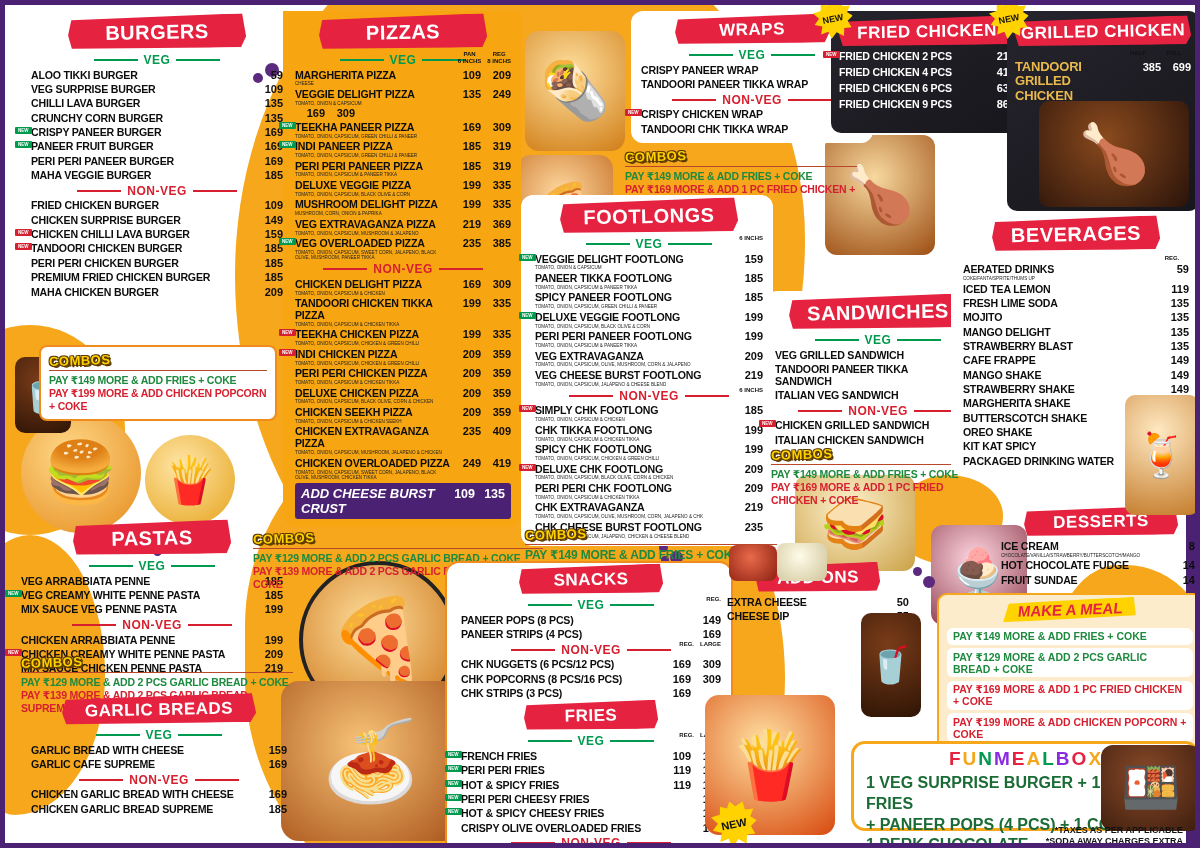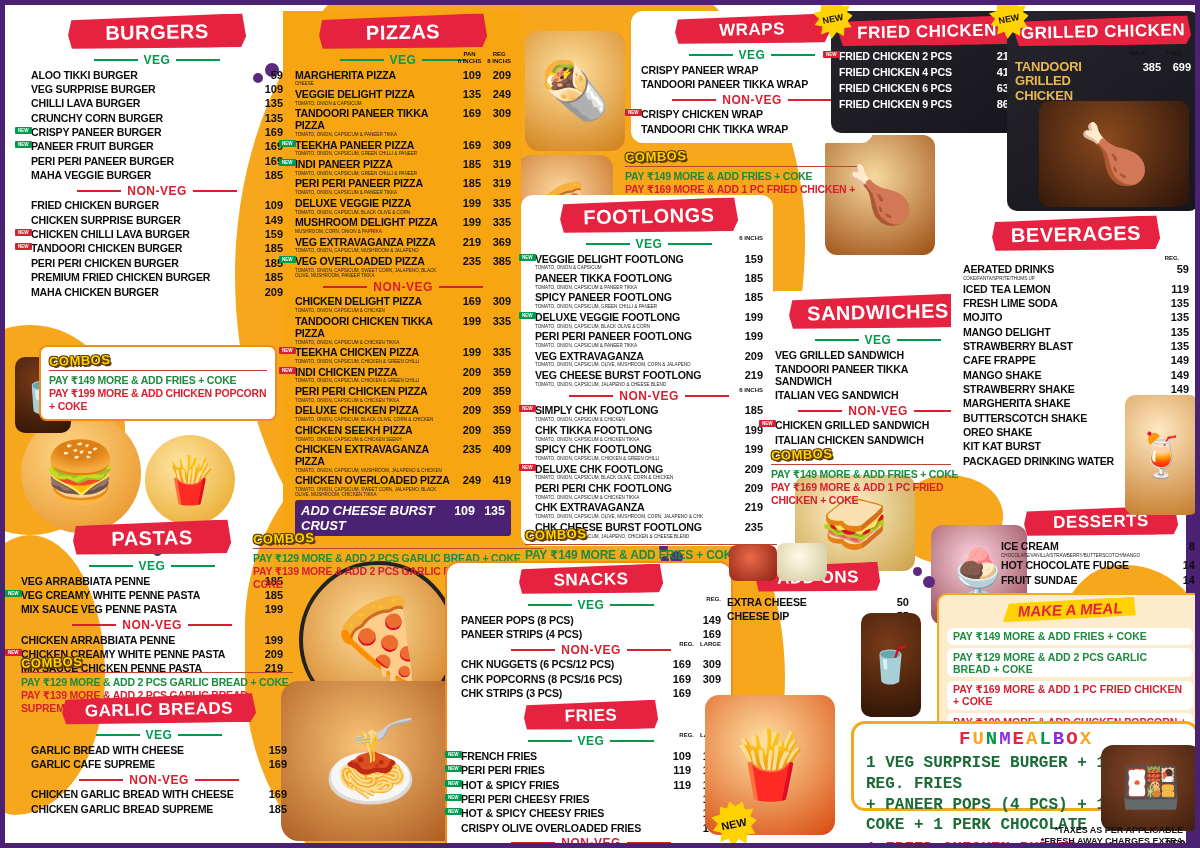--- a/index.html
+++ b/index.html
@@ -276,21 +276,20 @@
           <span class="nm">MARGHERITA PIZZA<span class="dsc">CHEESE</span></span>
           <span class="pr">109</span>
           <span class="pr">209</span>
         </div>
         <div class="row">
           <span class="nm">VEGGIE DELIGHT PIZZA<span class="dsc">TOMATO, ONION &amp; CAPSICUM</span></span>
           <span class="pr">135</span>
           <span class="pr">249</span>
         </div>
         <div class="row">
-          <span class="nm">TANDOORI PANEER TIKKA PIZZA<span class="dsc">TOMATO, ONION, CAPSICUM &amp; PANEER TIKKA</span></span>
           <span class="pr">169</span>
           <span class="pr">309</span>
         </div>
         <div class="row">
           <span class="nb nb-g">NEW</span>
           <span class="nm">TEEKHA PANEER PIZZA<span class="dsc">TOMATO, ONION, CAPSICUM, GREEN CHILLI &amp; PANEER</span></span>
           <span class="pr">169</span>
           <span class="pr">309</span>
         </div>
         <div class="row">
@@ -669,21 +668,21 @@
         </div>
         <div class="row">
           <span class="nm">BUTTERSCOTCH SHAKE</span>
           <span class="pr">149</span>
         </div>
         <div class="row">
           <span class="nm">OREO SHAKE</span>
           <span class="pr">159</span>
         </div>
         <div class="row">
-          <span class="nm">KIT KAT BURST</span>
+          <span class="nm">KIT KAT SPICY</span>
           <span class="pr">159</span>
         </div>
         <div class="row">
           <span class="nm">PACKAGED DRINKING WATER</span>
           <span class="pr">MRP</span>
         </div>
       </div>
     </div>
   <div class="photo" style="left:1120px;top:390px;width:74px;height:120px;border-radius:10px;background:radial-gradient(circle at 45% 30%,#ffe9c2,#c47b2a);z-index:5;">
       <span style="font-size:44px;">🍹</span>
@@ -836,21 +835,21 @@
       <div style="text-align: center;"><div class="mam-title">MAKE A MEAL</div></div>
       <div class="mam-line cg">PAY ₹149 MORE &amp; ADD FRIES + COKE</div>
       <div class="mam-line cg">PAY ₹129 MORE &amp; ADD 2 PCS GARLIC BREAD + COKE</div>
       <div class="mam-line cr">PAY ₹169 MORE &amp; ADD 1 PC FRIED CHICKEN + COKE</div>
       <div class="mam-line cr">PAY ₹199 MORE &amp; ADD CHICKEN POPCORN + COKE</div>
     </div>
   <div class="photo" style="left:856px;top:608px;width:60px;height:104px;border-radius:10px;background:radial-gradient(circle at 45% 30%,#7a3c19,#2e1405);z-index:5;">
       <span style="font-size:36px;">🥤</span>
     </div>
 
-  <div class="panel fmb" id="sec-fun_meal_box" style="left:846px;top:716px;width:348px;height:90px;font-family:Liberation Mono, monospace;">
+  <div class="panel fmb" id="sec-fun_meal_box" style="left:846px;top:736px;width:348px;height:90px;">
       <div class="fmb-title"><span style="color: rgb(229, 35, 65);">F</span><span style="color: rgb(246, 167, 28);">U</span><span style="color: rgb(0, 154, 78);">N</span><span style="color: transparent;"> </span><span style="color: rgb(138, 43, 226);">M</span><span style="color: rgb(229, 35, 65);">E</span><span style="color: rgb(246, 167, 28);">A</span><span style="color: rgb(0, 154, 78);">L</span><span style="color: transparent;"> </span><span style="color: rgb(138, 43, 226);">B</span><span style="color: rgb(229, 35, 65);">O</span><span style="color: rgb(246, 167, 28);">X</span></div>
       <div class="meal">
         <div class="txt mg">
           <div>1 VEG SURPRISE BURGER + 1 REG. FRIES</div>
           <div>+ PANEER POPS (4 PCS) + 1 COKE + 1 PERK CHOCOLATE</div>
         </div>
         <div class="p" style="color: rgb(17, 17, 17);">349</div>
       </div>
       <div class="meal">
         <div class="txt mr">
@@ -859,21 +858,21 @@
         </div>
         <div class="p" style="color: rgb(17, 17, 17);">359</div>
       </div>
     </div>
   <div class="photo" style="left:1096px;top:740px;width:100px;height:86px;border-radius:12px;background:radial-gradient(circle at 45% 35%,#8a4a2a,#3a1c0c);z-index:6;">
       <span style="font-size:48px;">🍱</span>
     </div>
 
   <div class="footnotes">
     <div>*TAXES AS PER APPLICABLE</div>
-    <div>*FRESH AWAY CHARGES EXTRA</div>
+    <div>*SODA AWAY CHARGES EXTRA</div>
   </div>
 
   <div class="dots" style="left:248px;top:68px;">
     <div class="dot" style="left:0;top:0;width:10px;height:10px;"></div>
     <div class="dot" style="left:12px;top:-10px;width:14px;height:14px;"></div>
   </div>
   <div class="dots" style="left:654px;top:538px;">
     <div class="dot" style="left:0;top:0;width:9px;height:9px;"></div>
     <div class="dot" style="left:11px;top:8px;width:13px;height:13px;"></div>
     <div class="dot" style="left:2px;top:13px;width:8px;height:8px;"></div>

